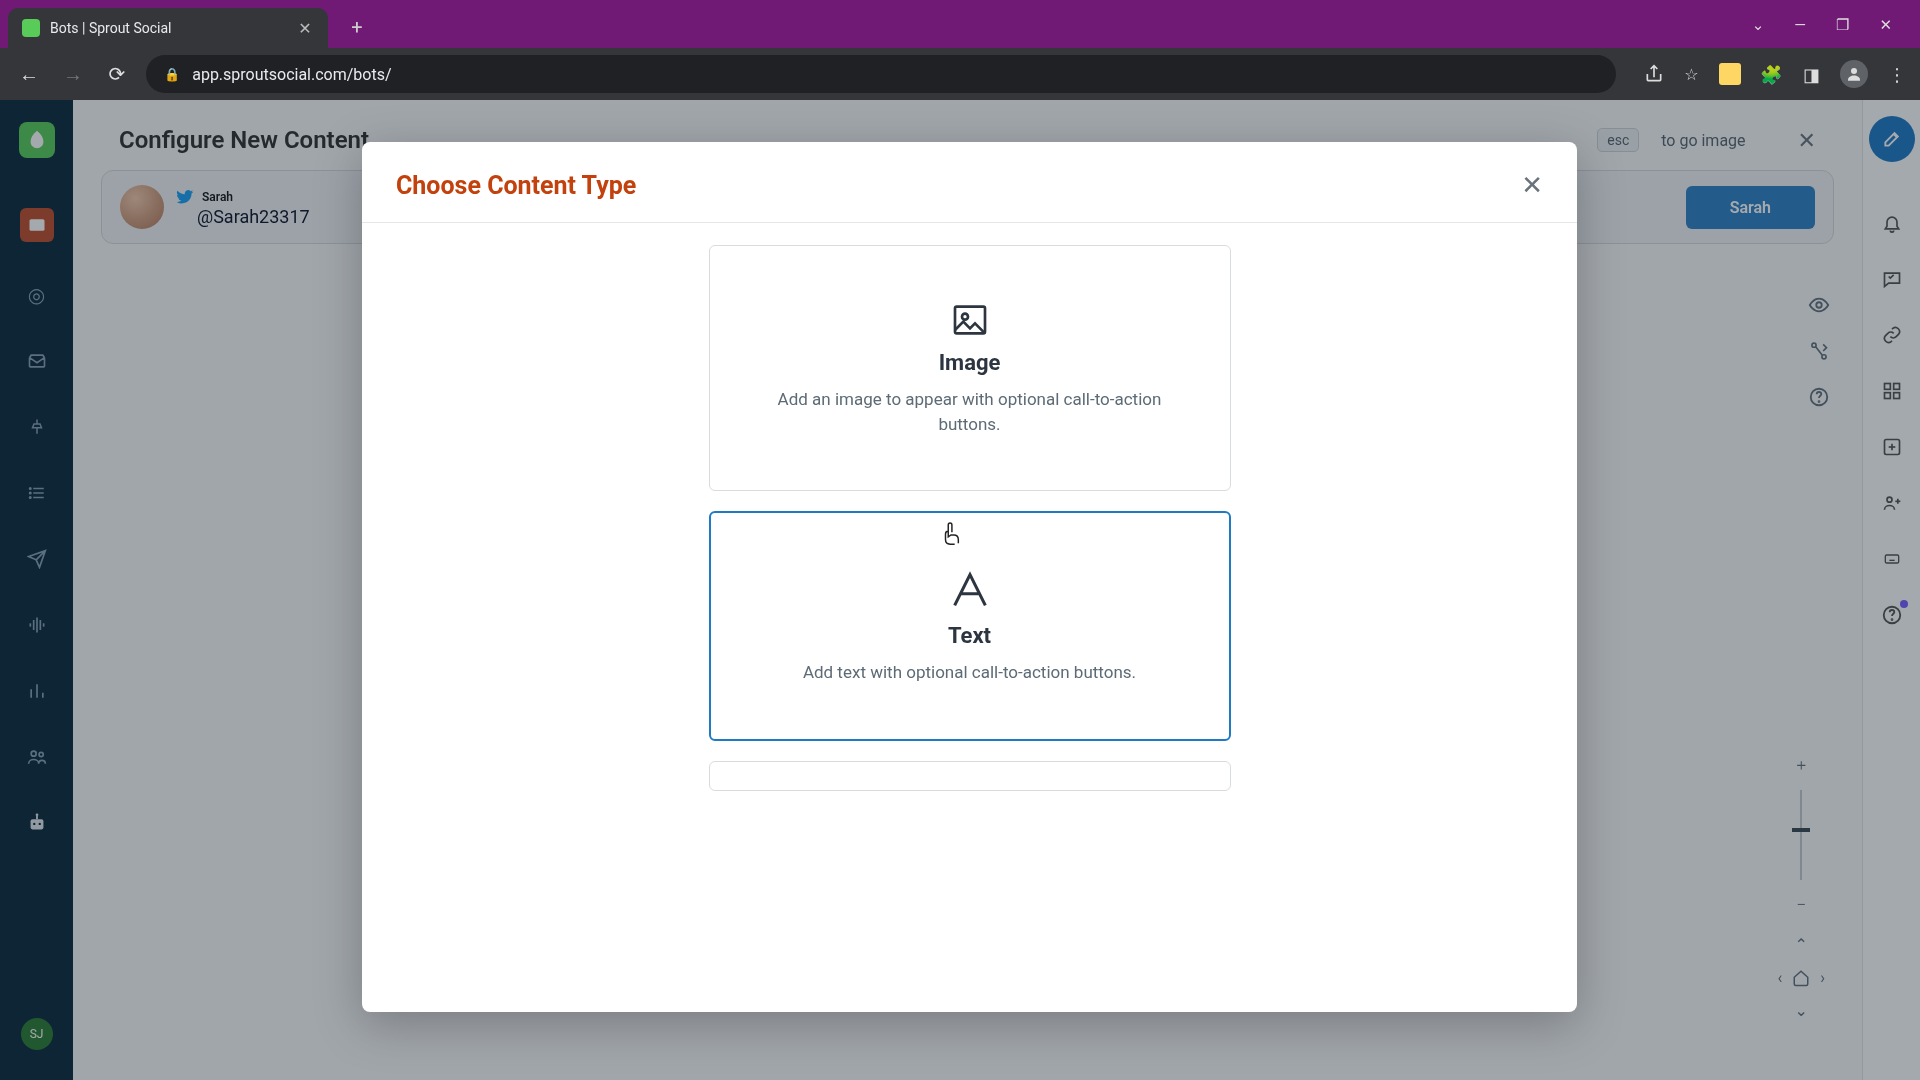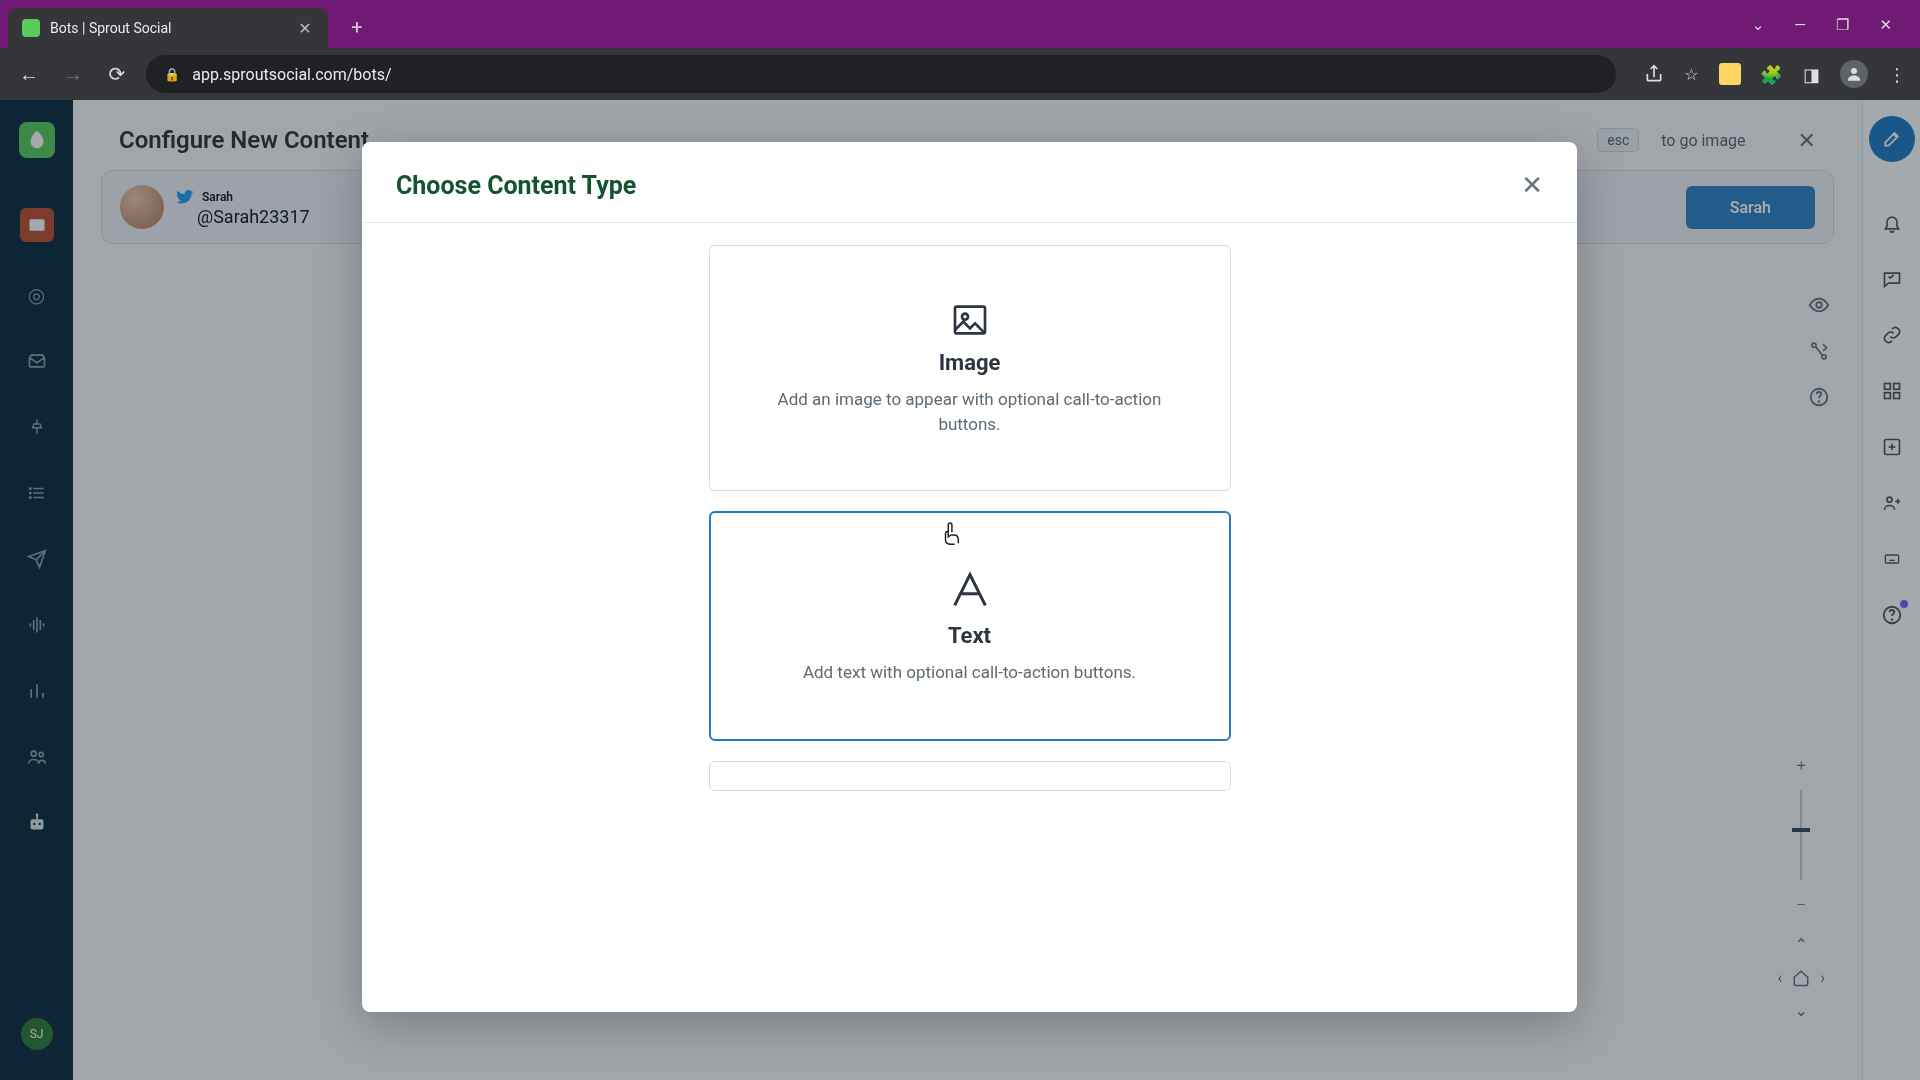--- a/index.html
+++ b/index.html
@@ -57,21 +57,21 @@
 .zoom-col { position: absolute; right: 95px; bottom: 60px; display: flex; flex-direction: column; align-items: center; gap: 14px; color: #64727c; font-size: 16px; z-index: 1; }
 .zoom-track { width: 2px; height: 90px; background: #c6cbd0; position: relative; }
 .zoom-thumb { position: absolute; top: 38px; left: -8px; width: 18px; height: 4px; background: #3a4a55; }
 
 
 .overlay { position: absolute; inset: 0; background: rgba(15, 30, 42, 0.38); z-index: 5; }
 
 
 .modal { position: absolute; left: 362px; top: 42px; width: 1215px; height: 870px; background: #fff; border-radius: 8px; box-shadow: 0 12px 48px rgba(0,0,0,.25); z-index: 10; display: flex; flex-direction: column; overflow: hidden; }
 .modal-head { padding: 28px 34px 22px; border-bottom: 1px solid #e4e7ea; display: flex; align-items: center; }
-.modal-title { font-size: 25px; font-weight: 700; color: #14532d; }
+.modal-title { font-size: 25px; font-weight: 700; color: #c2410c; }
 .modal-close { margin-left: auto; font-size: 26px; color: #6a737b; cursor: pointer; }
 .modal-body { flex: 1; overflow-y: scroll; padding: 22px 0 30px; }
 .modal-body::-webkit-scrollbar { width: 17px; }
 .modal-body::-webkit-scrollbar-track { background: #f1f1f1; }
 .modal-body::-webkit-scrollbar-thumb { background: #c4c8cc; }
 
 .option-card { width: 522px; margin: 0 auto 20px auto; border: 1px solid #d8dcdf; border-radius: 6px; padding: 54px 30px; display: flex; flex-direction: column; align-items: center; text-align: center; cursor: pointer; }
 .option-card.selected { border: 2px solid #2079c3; }
 .option-icon { font-size: 44px; color: #2c3540; margin-bottom: 10px; }
 .option-title { font-size: 22px; font-weight: 700; color: #2c3540; margin-bottom: 12px; }

